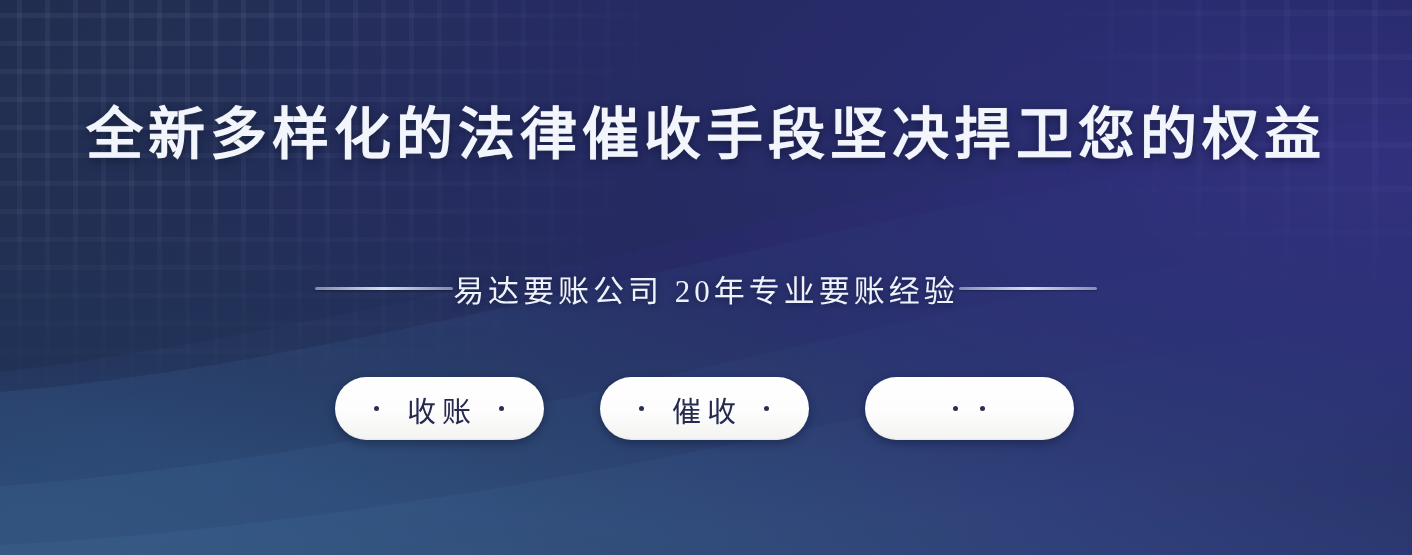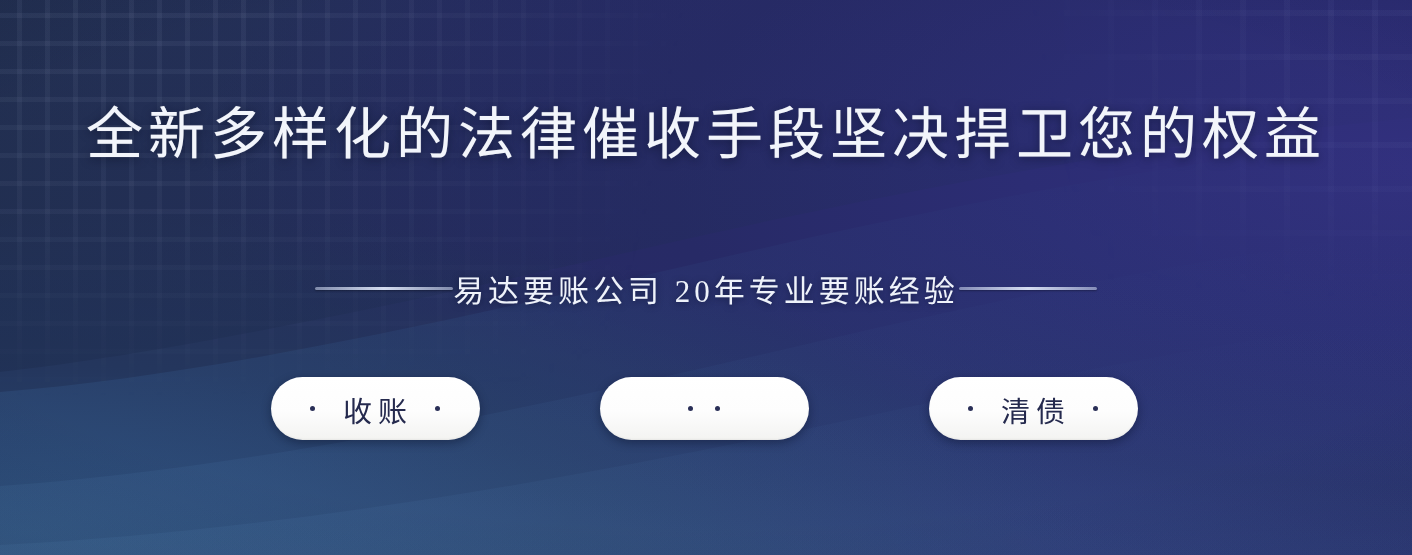--- a/index.html
+++ b/index.html
@@ -71,21 +71,21 @@
 
   .headline {
     position: absolute;
     left: 0;
     right: 0;
     top: 104px;
     text-align: center;
     font-size: 57px;
     line-height: 1.1;
     letter-spacing: 5px;
-    font-weight: 400;
+    font-weight: 700;
     color: #f2f5fb;
     text-shadow: 0 2px 10px rgba(8,12,35,.55), 0 0 1px rgba(255,255,255,.4);
     white-space: nowrap;
   }
 
   .sub-row {
     position: absolute;
     left: 0;
     right: 0;
     top: 266px;
@@ -108,21 +108,21 @@
     text-shadow: 0 1px 6px rgba(8,12,35,.5);
   }
 
   .pill-row {
     position: absolute;
     left: 0;
     right: 4px;
     top: 377px;
     display: flex;
     justify-content: center;
-    gap: 120px;
+    gap: 56px;
   }
   .pill {
     width: 209px;
     height: 63px;
     border-radius: 32px;
     background: linear-gradient(180deg, #ffffff 0%, #fdfdfd 55%, #f3f3f1 100%);
     box-shadow: 0 3px 10px rgba(6,10,32,.38), inset 0 -1px 2px rgba(0,0,0,.05);
     display: flex;
     align-items: center;
     justify-content: center;
@@ -202,24 +202,24 @@
 
       <div class="pill">
         <span class="dot"></span>
         <span class="pill-label">收账</span>
         <span class="dot"></span>
       </div>
 
 
       <div class="pill">
         <span class="dot"></span>
+        <span class="pill-label">催收</span>
         <span class="dot"></span>
       </div>
 
       <div class="pill">
         <span class="dot"></span>
-        <span class="pill-label">清债</span>
         <span class="dot"></span>
       </div>
 
     </div>
   </div>
 </div>
 
 </body></html>

